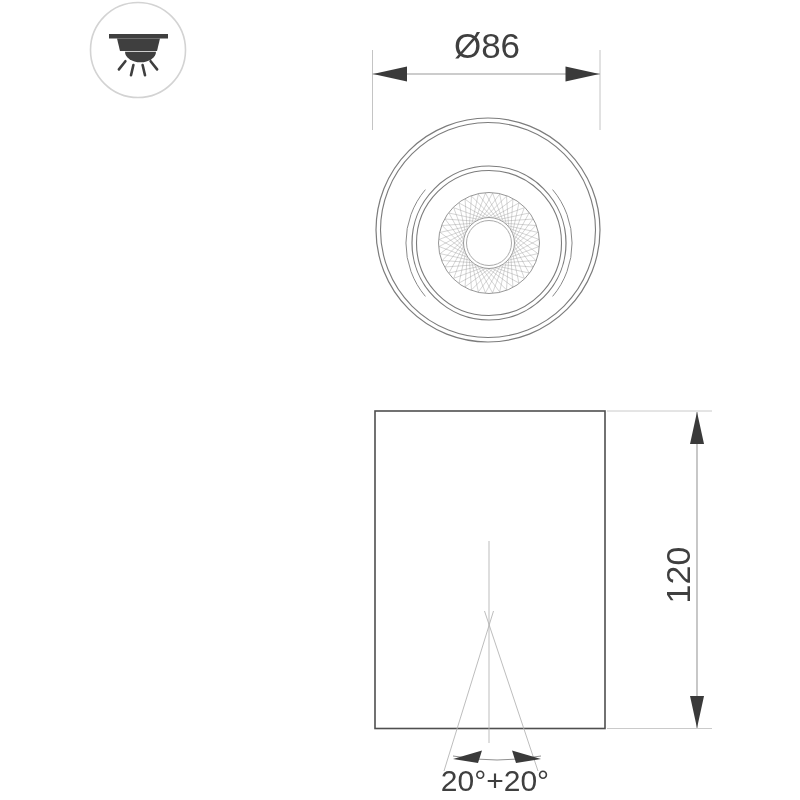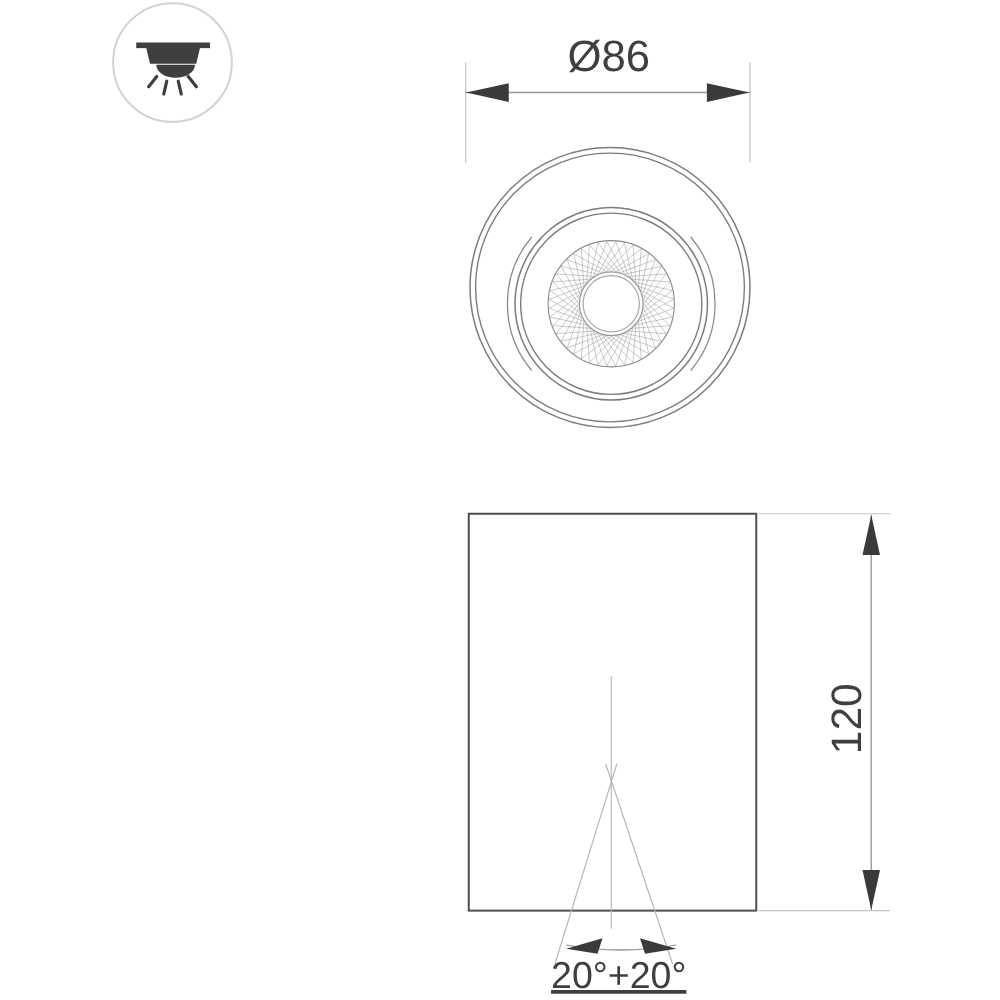--- a/index.html
+++ b/index.html
@@ -13,21 +13,21 @@
   .label {
     position: absolute; color: #3f3f3f; text-align: center;
     font-family: "Liberation Sans", sans-serif;
     letter-spacing: 0px; white-space: nowrap;
   }
   .label-diameter { left: 387px; top: 27px; width: 200px; font-size: 35px; line-height: 38px; }
   .label-height {
     left: 618px; top: 555px; width: 120px; font-size: 34px; line-height: 40px;
     transform: rotate(-90deg); transform-origin: 50% 50%;
   }
-  .label-angle { left: 395px; top: 764px; width: 200px; font-size: 30px; line-height: 34px; text-decoration: underline; }
+  .label-angle { left: 395px; top: 764px; width: 200px; font-size: 30px; line-height: 34px; }
 </style>
 </head>
 <body>
 
 <div class="stage">
 
   <svg style="left:88px; top:1px;" width="100" height="100" viewBox="0 0 100 100">
     <circle cx="50" cy="49" r="47.5" fill="#ffffff" stroke="#d3d3d3" stroke-width="1.6"></circle>
     <g fill="#3f3f3f" stroke="none">
       <rect x="21" y="33" width="59" height="4.5"></rect>

